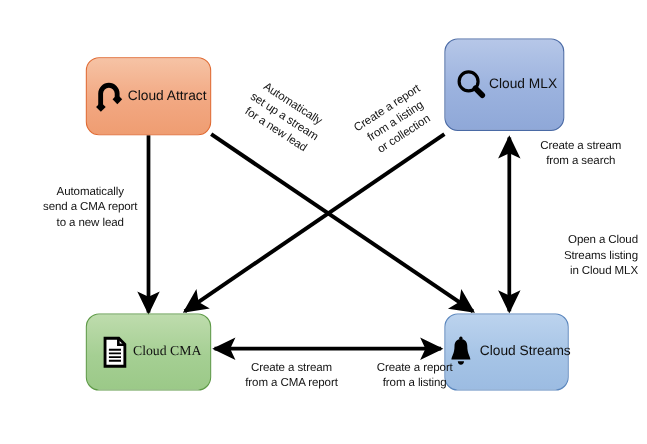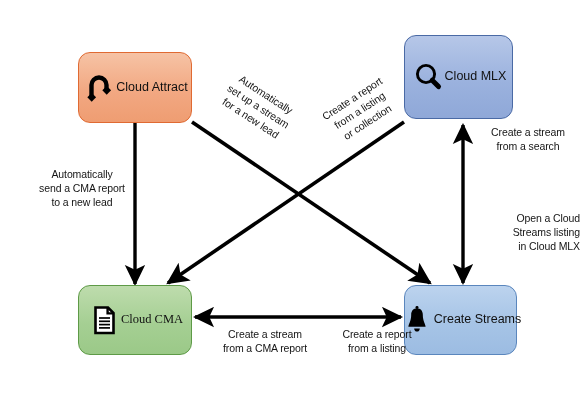--- a/index.html
+++ b/index.html
@@ -159,21 +159,21 @@
   </div>
 
   <div class="node" id="node-streams">
     <span class="glyph">
       <svg width="34" height="34" viewBox="0 0 34 34">
         <path d="M17 5.2 C13.4 5.2 11.2 8 11.2 11.6 C11.2 18.5 8.4 21.4 8.4 23.8 L25.6 23.8 C25.6 21.4 22.8 18.5 22.8 11.6 C22.8 8 20.6 5.2 17 5.2 Z" fill="#000000"></path>
         <rect x="15.5" y="3" width="3" height="3" rx="1.4" fill="#000000"></rect>
         <path d="M14.2 25.4 C14.2 27.3 15.4 28.6 17 28.6 C18.6 28.6 19.8 27.3 19.8 25.4 Z" fill="#000000"></path>
       </svg>
     </span>
-    <span class="node-label">Create Streams</span>
+    <span class="node-label">Cloud Streams</span>
   </div>
 
   <div class="edge-label" id="label-attract-cma">Automatically
 send a CMA report
 to a new lead</div>
 
   <div class="edge-label" id="label-attract-streams">Automatically
 set up a stream
 for a new lead</div>
 

